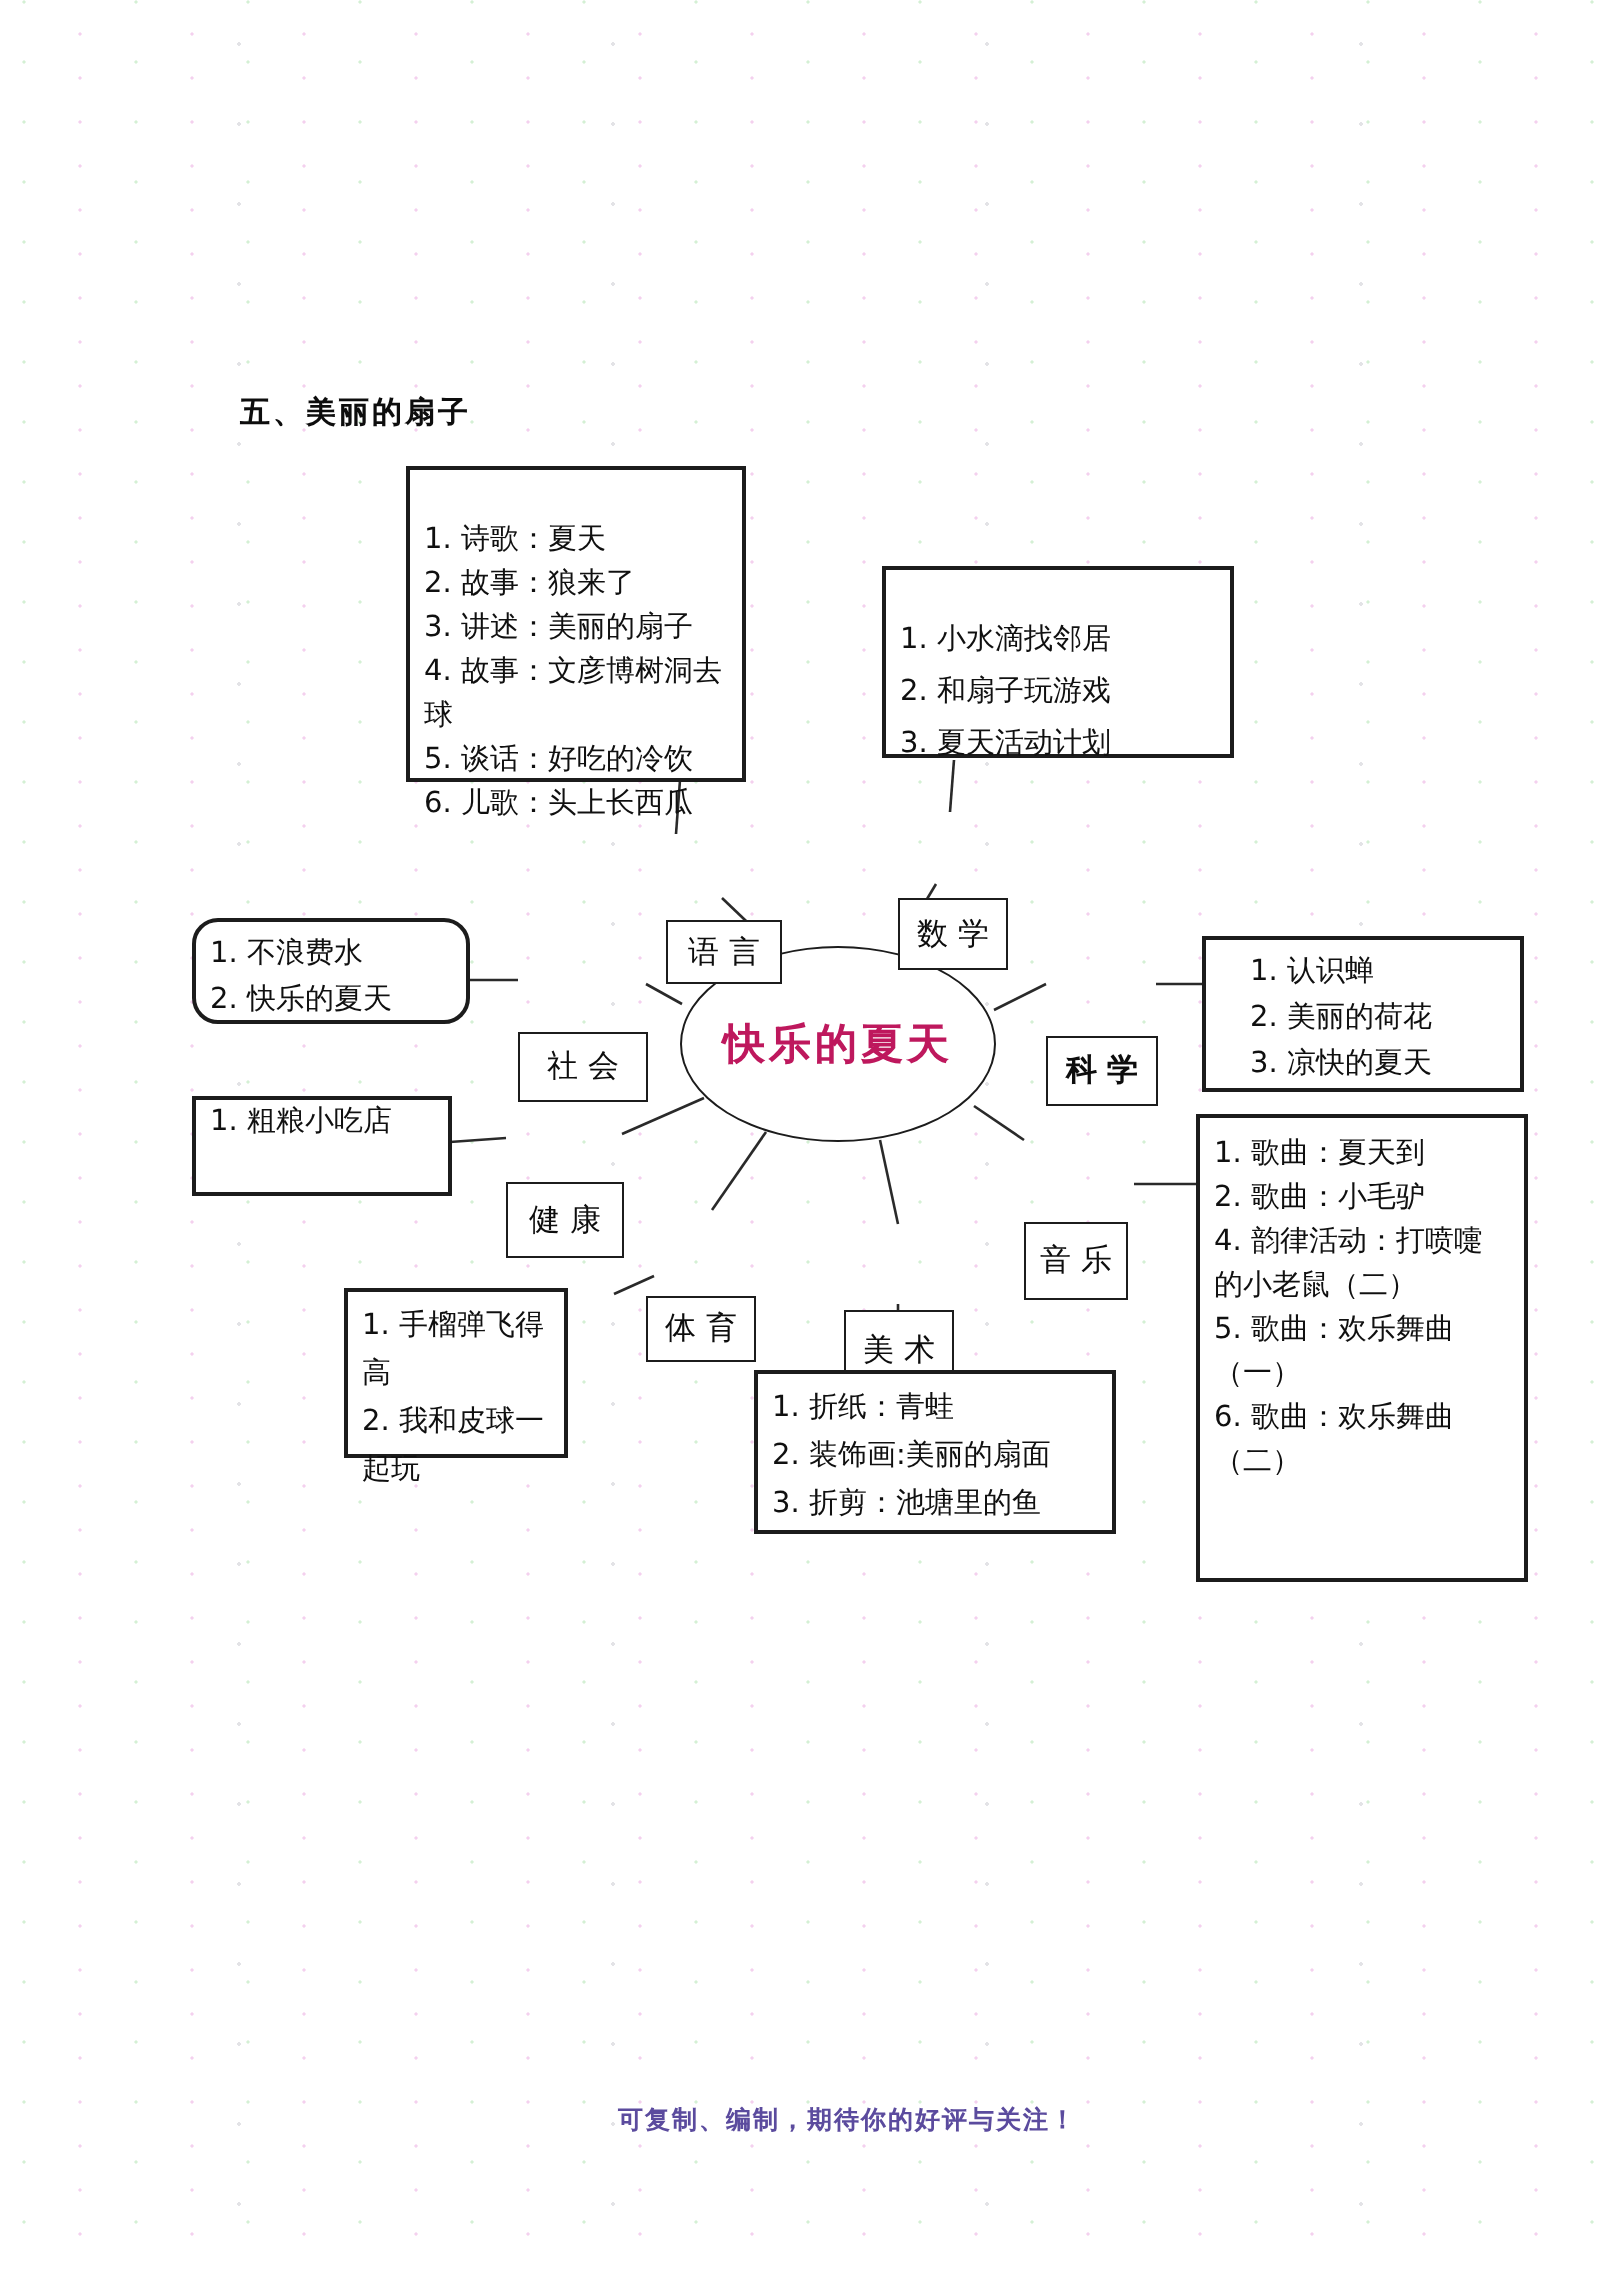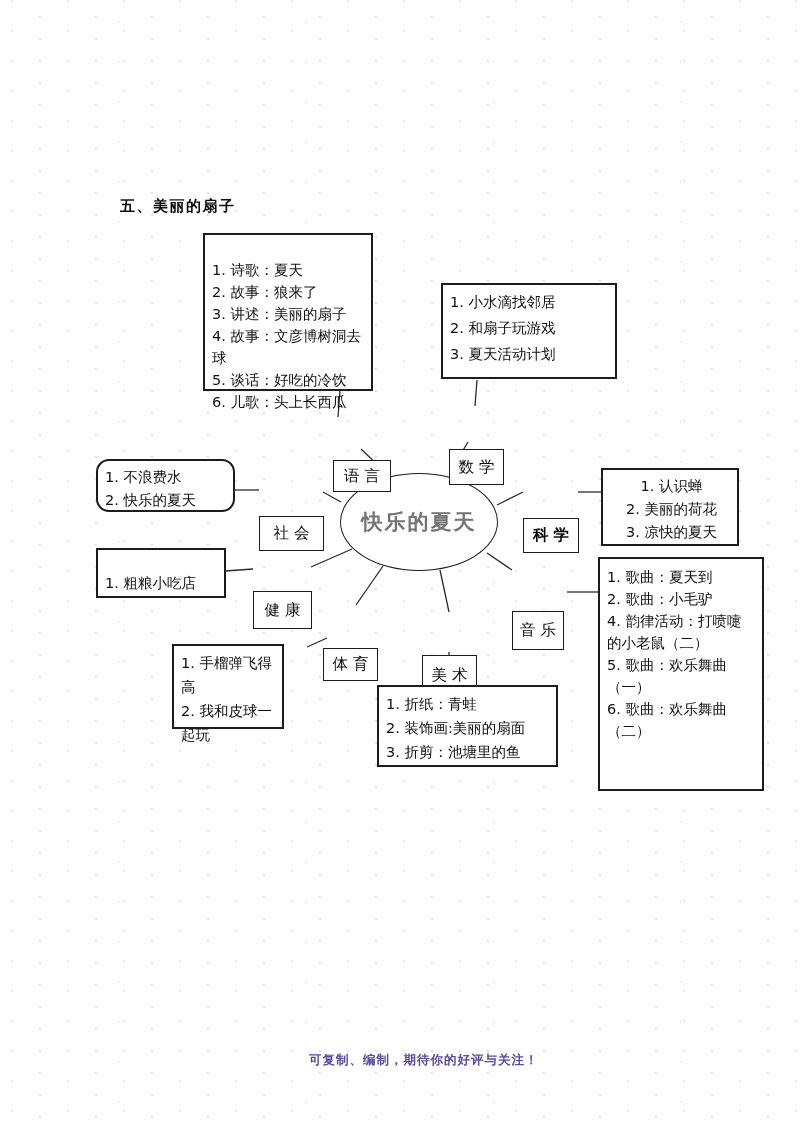--- a/index.html
+++ b/index.html
@@ -35,27 +35,27 @@
   .label-box {
     position:absolute; z-index:2; box-sizing:border-box;
     background:#fff; border:1.5px solid #1c1c1c;
     display:flex; align-items:center; justify-content:center;
     font-size:15.5px; letter-spacing:5px; text-indent:5px; color:#0d0d0d;margin-top:43px;
   }
   #center-ellipse {
     position:absolute; left:340px; top:473px; width:158px; height:98px; z-index:2;
     box-sizing:border-box; background:#fff; border:1.6px solid #1c1c1c; border-radius:50%;
     display:flex; align-items:center; justify-content:center;
-    font-size:21px; font-weight:bold; letter-spacing:2px; color:#737373;
+    font-size:21px; font-weight:bold; letter-spacing:2px; color:#be185d;
   }
   #box-yuyan   { left:203px; top:233px; width:170px; height:158px; line-height:22px; padding-top:24px; }
-  #box-shuxue  { left:441px; top:283px; width:176px; height:96px;  line-height:26px; padding-top:4px; }
+  #box-shuxue  { left:441px; top:283px; width:176px; height:96px;  line-height:26px; padding-top:22px; }
   #box-shehui  { left:96px;  top:459px; width:139px; height:53px;  line-height:23px;border-radius:13px; }
-  #box-jiankang{ left:96px;  top:548px; width:130px; height:50px;  line-height:23px; padding-top:22px; }
-  #box-kexue   { left:601px; top:468px; width:138px; height:78px;  line-height:23px; padding-left:10px;text-align:center; }
+  #box-jiankang{ left:96px;  top:548px; width:130px; height:50px;  line-height:23px; padding-top:0; }
+  #box-kexue   { left:601px; top:468px; width:161px; height:78px;  line-height:23px; padding-left:22px; }
   #box-yinyue  { left:598px; top:557px; width:166px; height:234px; line-height:22px; padding-top:7px; }
   #box-tiyu    { left:172px; top:644px; width:112px; height:85px;  line-height:24px; }
   #box-meishu  { left:377px; top:685px; width:181px; height:82px;  line-height:24px; }
   #label-yuyan   { left:333px; top:417px; width:58px; height:32px; }
   #label-shuxue  { left:449px; top:406px; width:55px; height:36px; }
   #label-shehui  { left:259px; top:473px; width:65px; height:35px; }
   #label-kexue   { left:523px; top:475px; width:56px; height:35px;font-weight:bold; }
   #label-jiankang{ left:253px; top:548px; width:59px; height:38px; }
   #label-yinyue  { left:512px; top:568px; width:52px; height:39px; }
   #label-tiyu    { left:323px; top:605px; width:55px; height:33px; }

